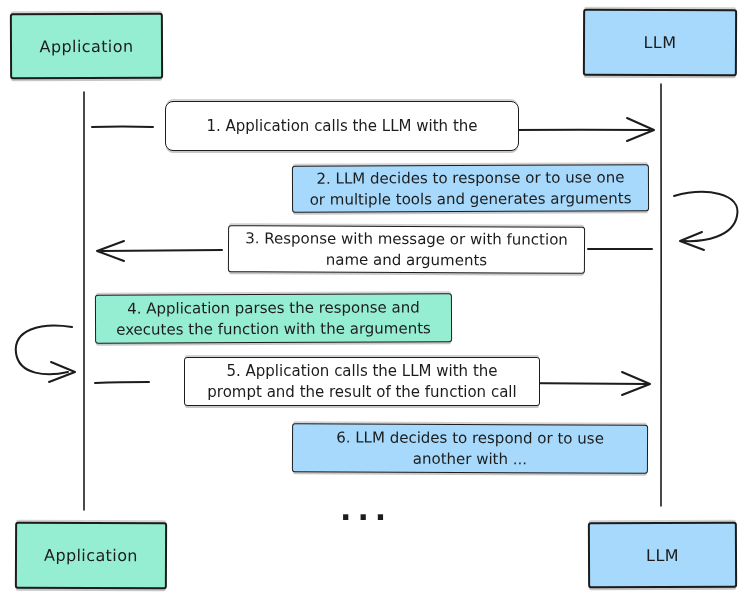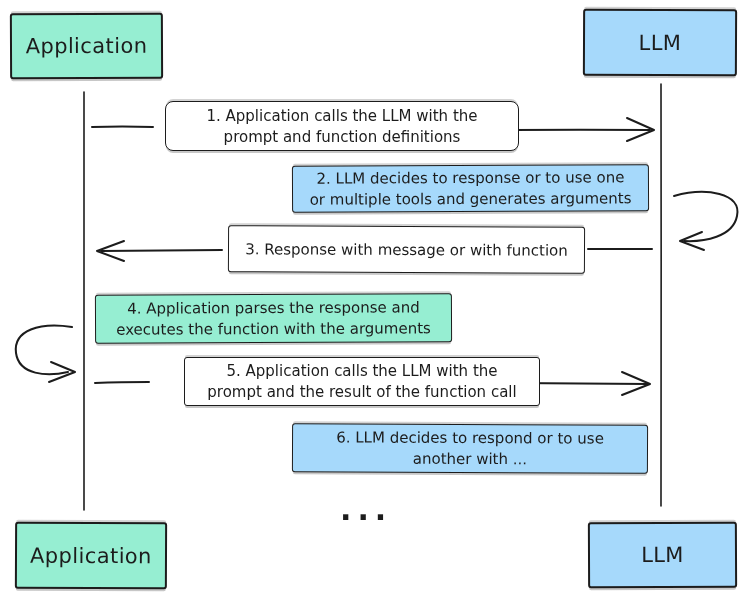--- a/index.html
+++ b/index.html
@@ -12,21 +12,21 @@
   svg.lines path.lifeline{stroke-width:1.6;}
   svg.lines path.shaft{stroke-width:2;}
   svg.lines path.head{stroke-width:2;}
 
   .box{
     position:absolute;border:2.4px solid #1c1c1c;border-radius:3px;
     display:flex;align-items:center;justify-content:center;text-align:center;
     box-sizing:border-box;
     box-shadow:0 3px 0 -1px rgba(130,130,130,.45), 0 -3px 0 -1px rgba(130,130,130,.35);
   }
-  .actor{font-size:21px;letter-spacing:.4px;justify-content:center;}
+  .actor{font-size:16px;letter-spacing:.4px;justify-content:center;}
   .msg{
     border-width:1.6px;flex-direction:column;gap:1px;
     font-size:15px;line-height:20px;white-space:nowrap;
   }
   .tilt-l{transform:rotate(-0.25deg);}
   .tilt-r{transform:rotate(0.25deg);}
   .ln{white-space:nowrap;}
   .dots{
     position:absolute;font-weight:bold;font-size:30px;letter-spacing:6px;
     color:#1c1c1c;
@@ -69,30 +69,30 @@
   </div>
   <div class="box actor tilt-r" style="left: 15px; top: 522px; width: 152px; height: 67px; background-color: rgb(150, 238, 210);">
     <span>Application</span>
   </div>
   <div class="box actor tilt-l" style="left: 588px; top: 522px; width: 149px; height: 66px; background-color: rgb(166, 217, 251);">
     <span>LLM</span>
   </div>
 
   <div class="box msg" style="left: 165px; top: 101px; width: 354px; height: 50px; background-color: rgb(255, 255, 255); border-radius: 8px;">
     <div class="ln">1. Application calls the LLM with the</div>
-    <div class="ln">prompt and function definitions</div>
   </div>
 
   <div class="box msg tilt-l" style="left: 292px; top: 165px; width: 357px; height: 47px; background-color: rgb(166, 217, 251);">
     <div class="ln">2. LLM decides to response or to use one</div>
     <div class="ln">or multiple tools and generates arguments</div>
   </div>
 
   <div class="box msg tilt-r" style="left: 228px; top: 226px; width: 357px; height: 47px; background-color: rgb(255, 255, 255);">
     <div class="ln">3. Response with message or with function</div>
+    <div class="ln">name and arguments</div>
   </div>
 
   <div class="box msg tilt-l" style="left: 95px; top: 294px; width: 357px; height: 49px; background-color: rgb(150, 238, 210);">
     <div class="ln">4. Application parses the response and</div>
     <div class="ln">executes the function with the arguments</div>
   </div>
 
   <div class="box msg" style="left: 152px; top: 357px; width: 356px; height: 49px; background-color: rgb(255, 255, 255); margin-left: 32px;">
     <div class="ln">5. Application calls the LLM with the</div>
     <div class="ln">prompt and the result of the function call</div>

